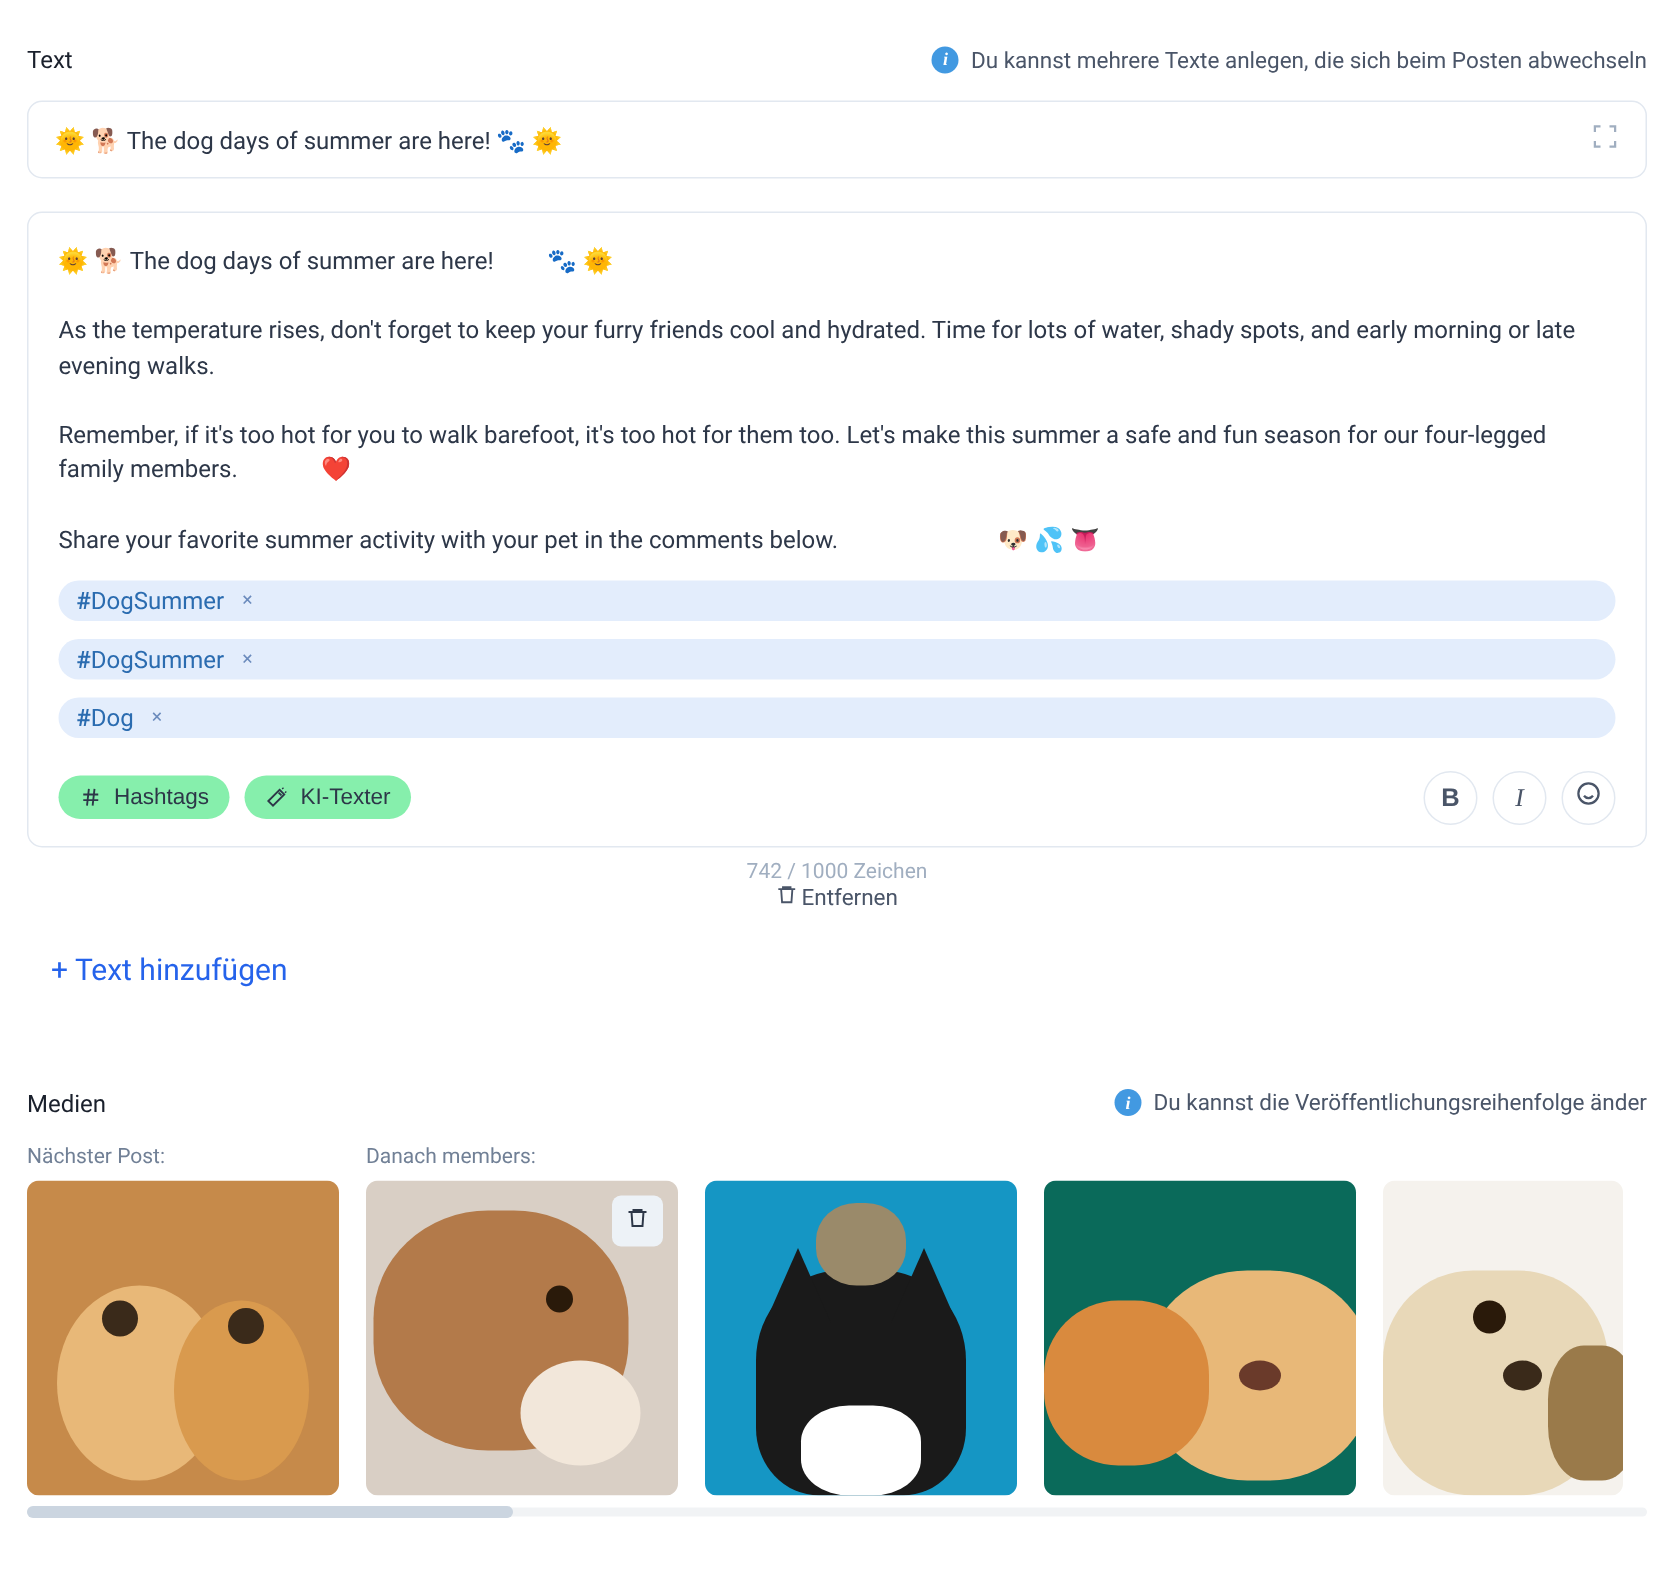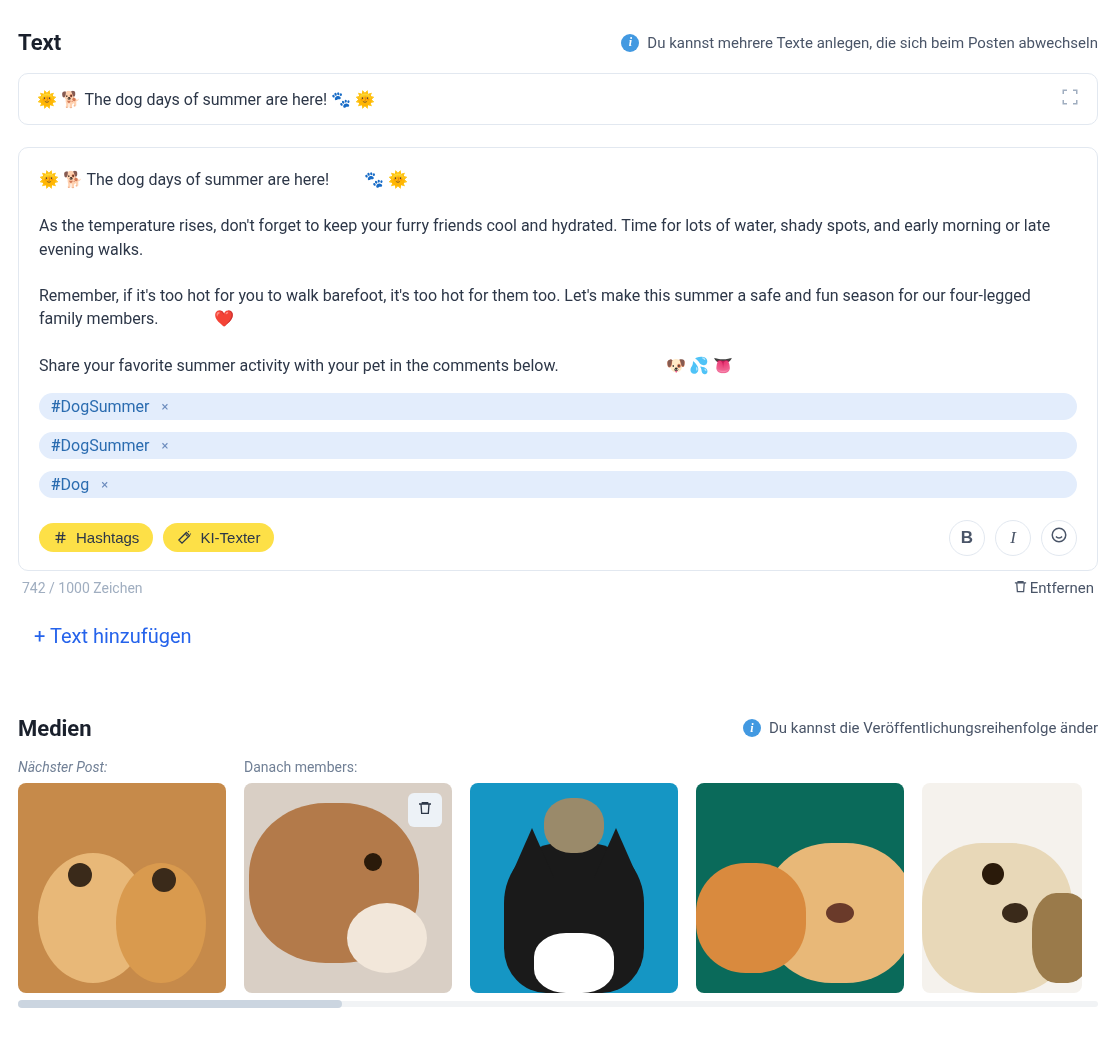--- a/index.html
+++ b/index.html
@@ -10,22 +10,22 @@
       padding: 30px 18px;
       width: 1116px;
     }
     .section-header {
       display: flex;
       align-items: center;
       justify-content: space-between;
       margin-bottom: 18px;
     }
     .section-title {
-      font-size: 22px;
-      font-weight: 700;
+      font-size: 16px;
+      font-weight: 400;
       color: #1a202c;
     }
     .info-block {
       display: flex;
       align-items: center;
       gap: 8px;
       color: #4a5568;
       font-size: 15px;
     }
     .info-icon {
@@ -97,21 +97,21 @@
       font-size: 13px;
       cursor: pointer;
       padding: 0 2px;
     }
     .toolbar-row {
       display: flex;
       align-items: center;
       gap: 10px;
     }
     .tool-pill {
-      background: #fde047;
+      background: #86efac;
       border-radius: 16px;
       padding: 6px 14px;
       font-size: 15px;
       color: #2d3748;
       display: flex;
       align-items: center;
       gap: 8px;
       cursor: pointer;
       border: none;
     }
@@ -137,20 +137,21 @@
     }
     .fmt-btn.bold { font-weight: 700; font-family: -apple-system, sans-serif; }
     .fmt-btn.italic { font-style: italic; }
     .below-card {
       display: flex;
       justify-content: space-between;
       align-items: center;
       padding: 8px 4px 0 4px;
       font-size: 14px;
       color: #a0aec0;
+      flex-direction: column;
     }
     .remove-btn {
       display: flex;
       align-items: center;
       gap: 2px;
       color: #4a5568;
       cursor: pointer;
       font-size: 15px;
     }
     .add-text-btn {
@@ -164,21 +165,21 @@
     .media-section {
       margin-top: 56px;
     }
     .media-labels {
       display: flex;
       gap: 18px;
       font-size: 14px;
       color: #718096;
       margin-bottom: 8px;
     }
-    .media-labels .lbl-next { width: 208px; font-style: italic; }
+    .media-labels .lbl-next { width: 208px; }
     .media-row {
       display: flex;
       gap: 18px;
       overflow-x: hidden;
       position: relative;
     }
     .media-thumb {
       width: 208px;
       height: 210px;
       border-radius: 8px;

